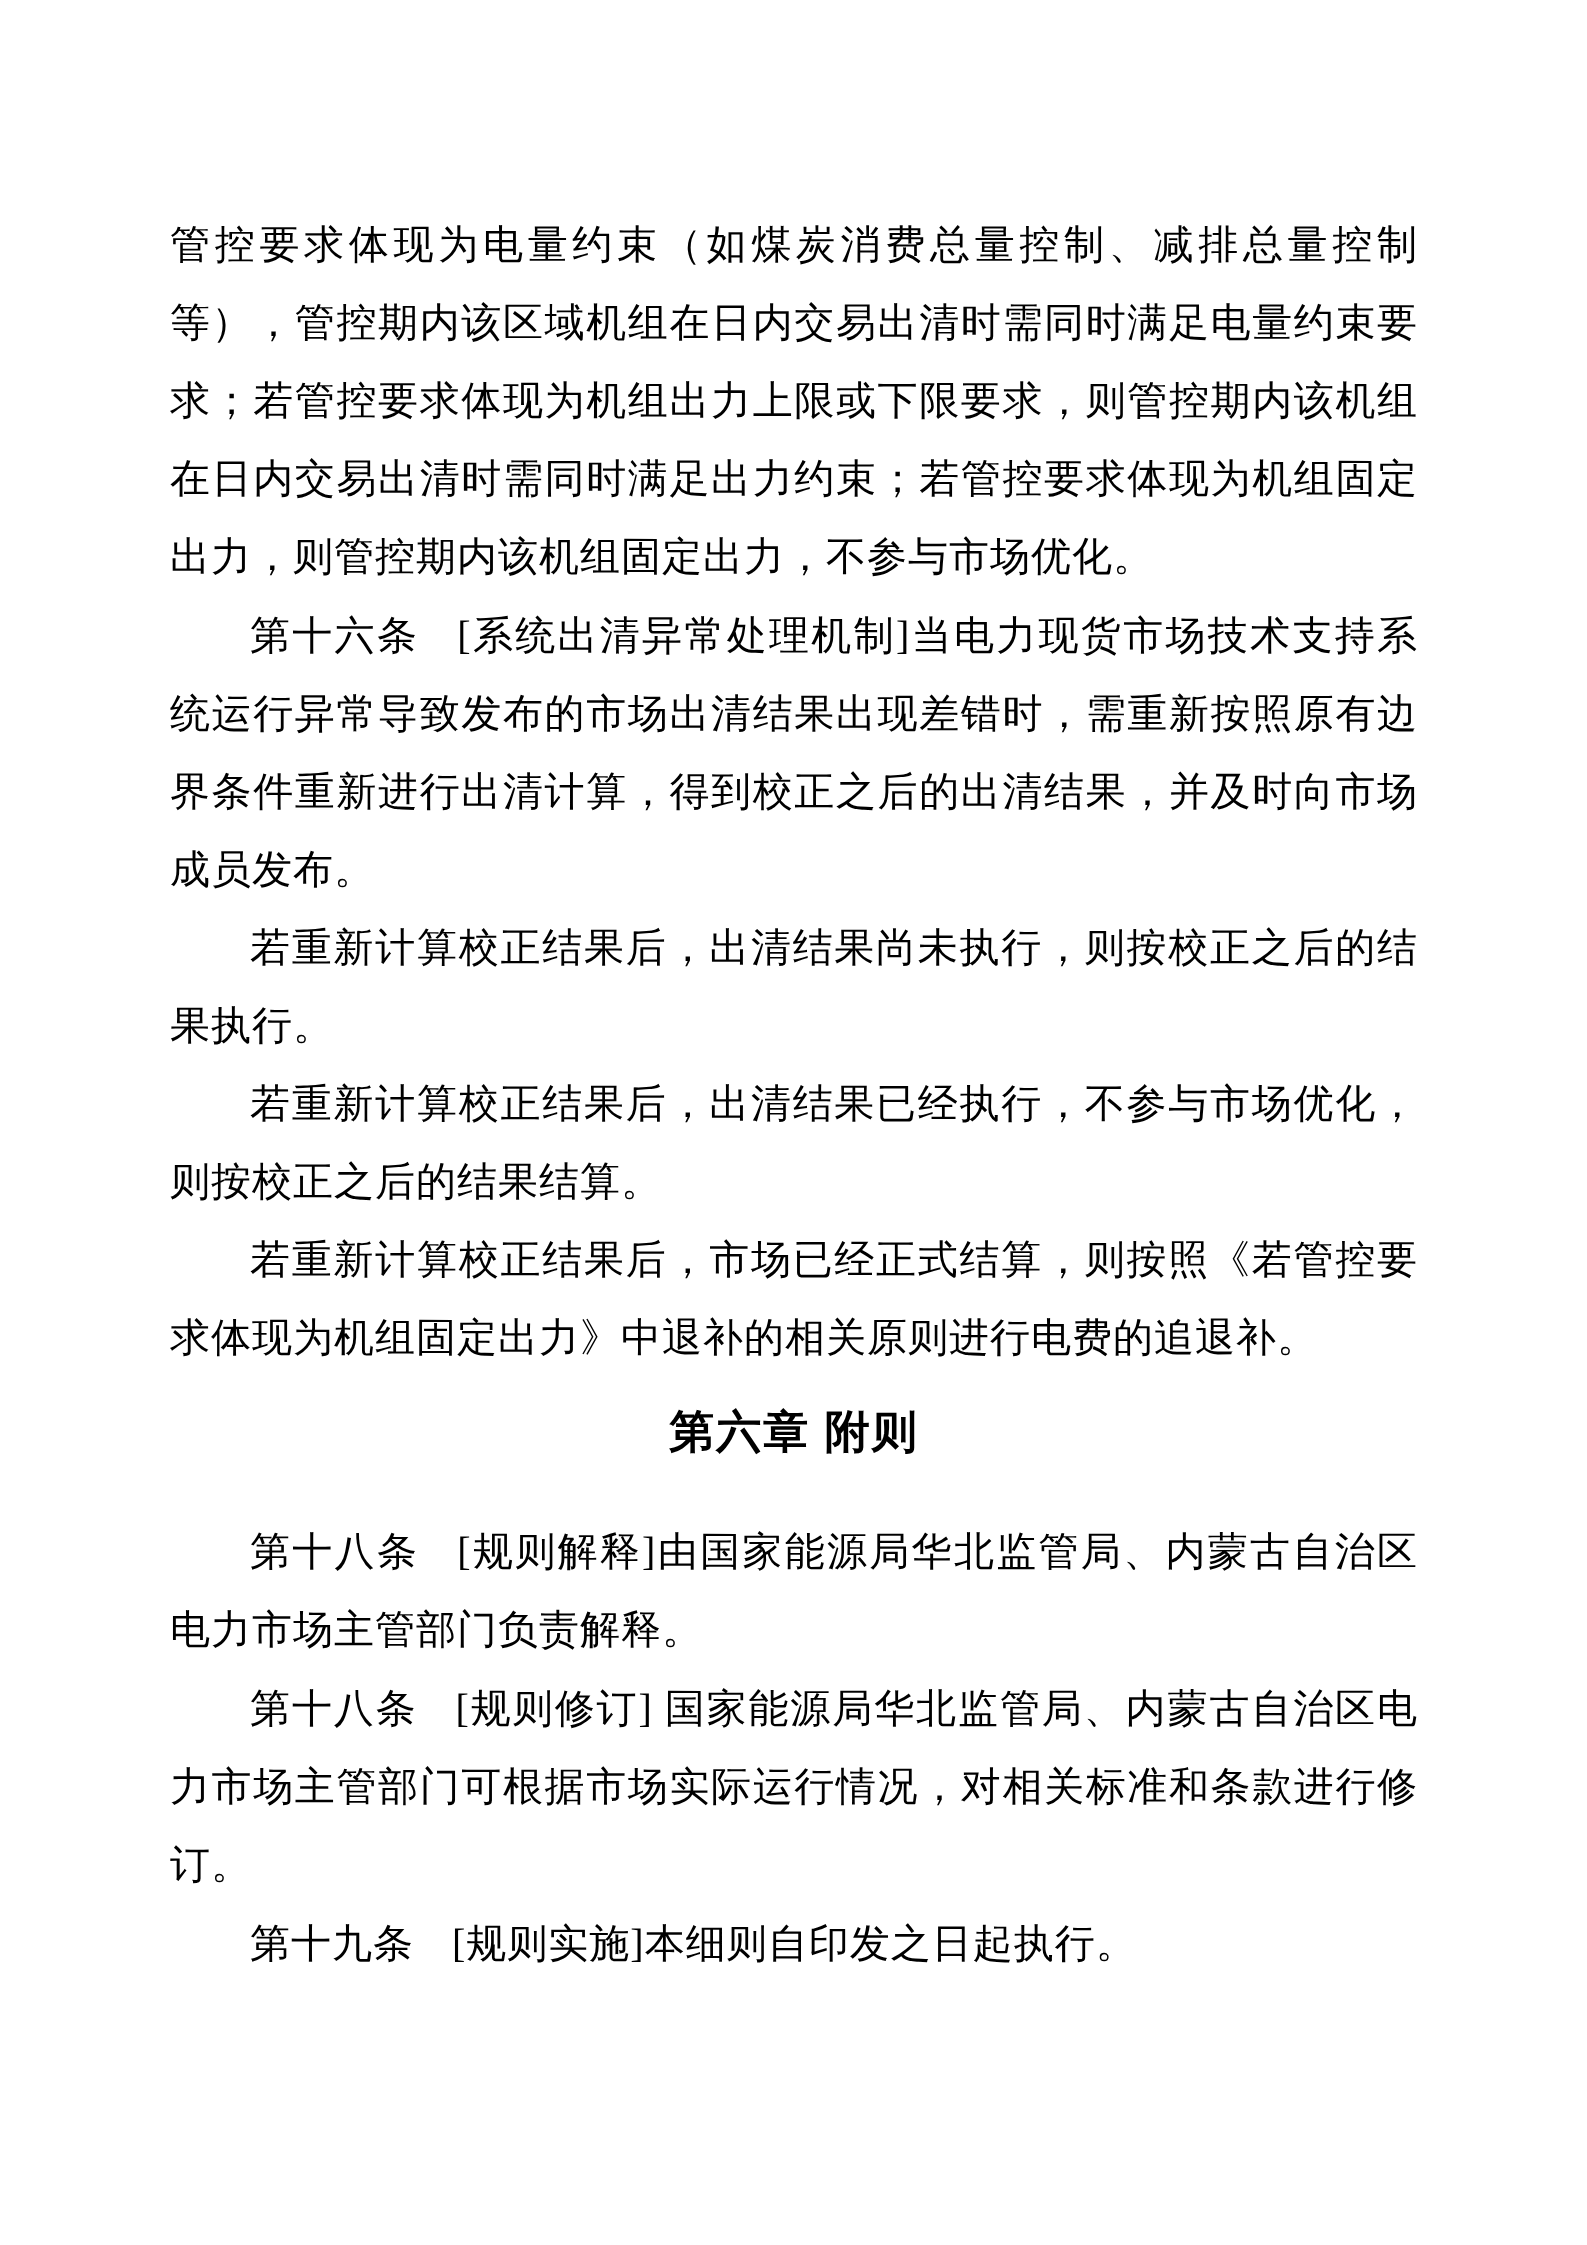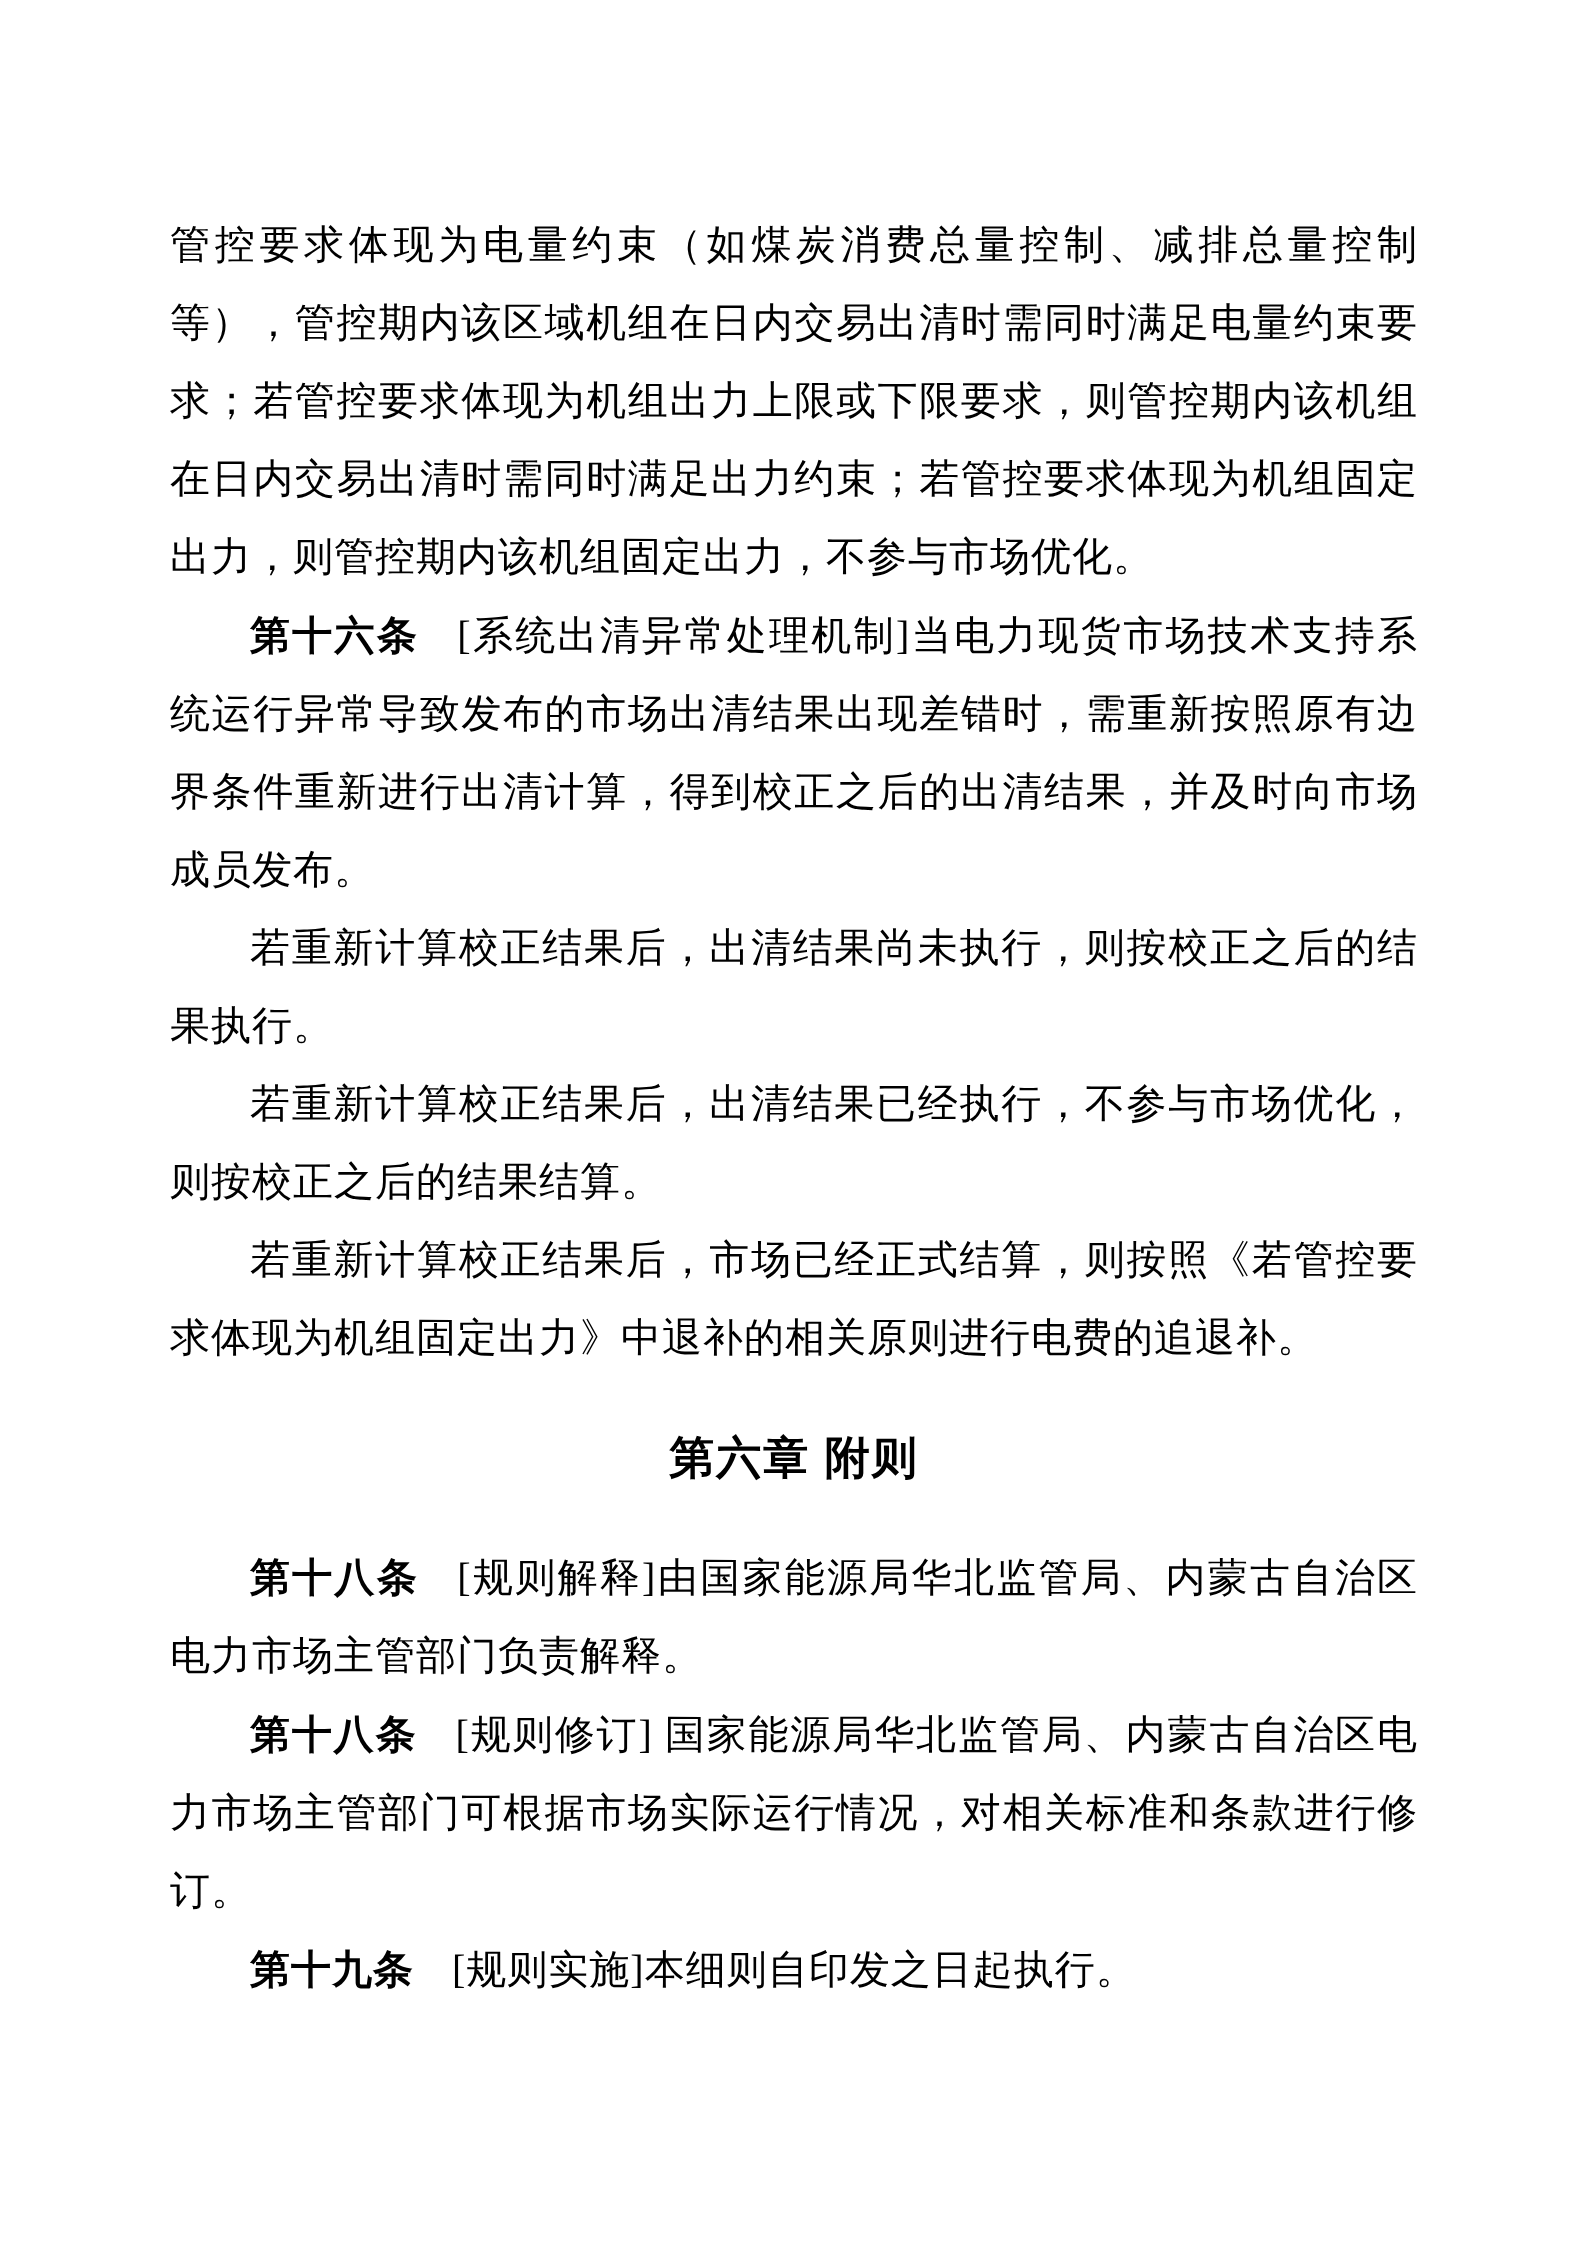--- a/index.html
+++ b/index.html
@@ -30,25 +30,25 @@
     font-weight: 400;
   }
   .doc p.cont {
     text-indent: 0;
   }
   .doc p.ind {
     text-indent: 2em;
   }
   .art-label {
     font-family: "Liberation Sans", "DejaVu Sans", sans-serif;
-    font-weight: 700;
+    font-weight: 400;
     margin-right: 0.95em;
   }
   .chapter-heading {
-    margin: 52px 0 50px 0;
+    margin: 26px 0 50px 0;
     font-family: "Liberation Sans", "DejaVu Sans", sans-serif;
     font-weight: 700;
     font-size: 45px;
     line-height: 1.3;
     text-align: center;
     letter-spacing: 2px;
   }
 </style>
 </head>
 <body>

